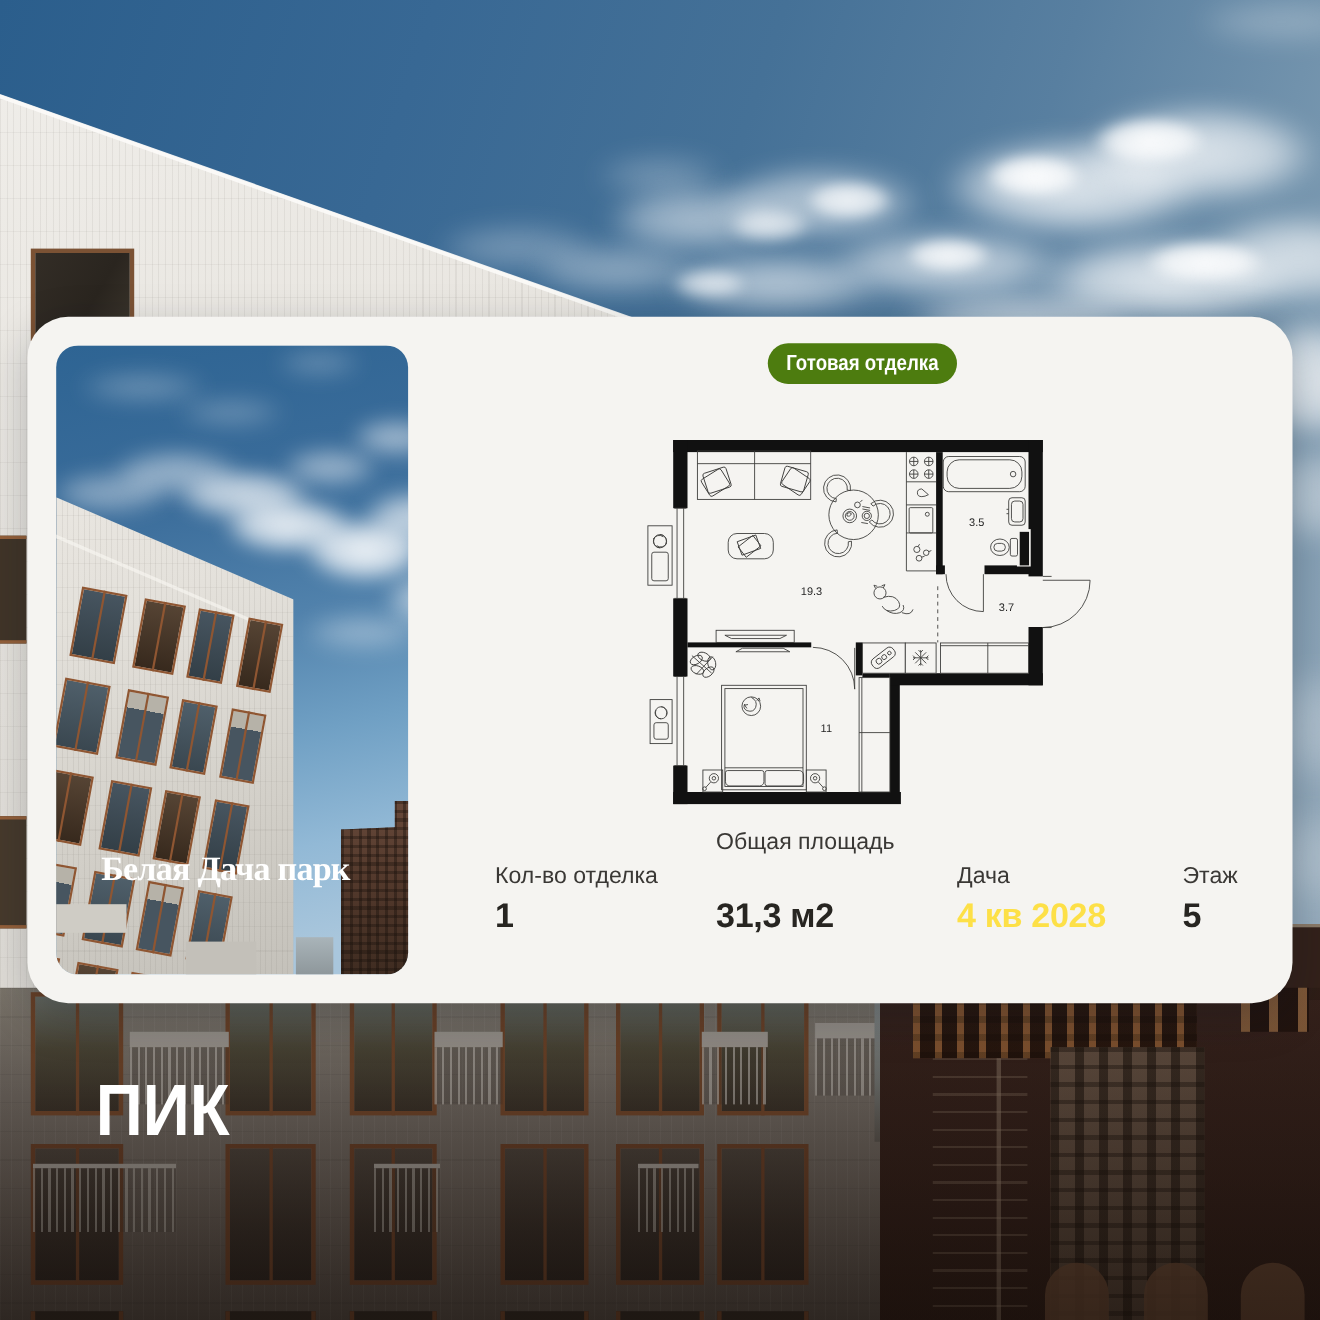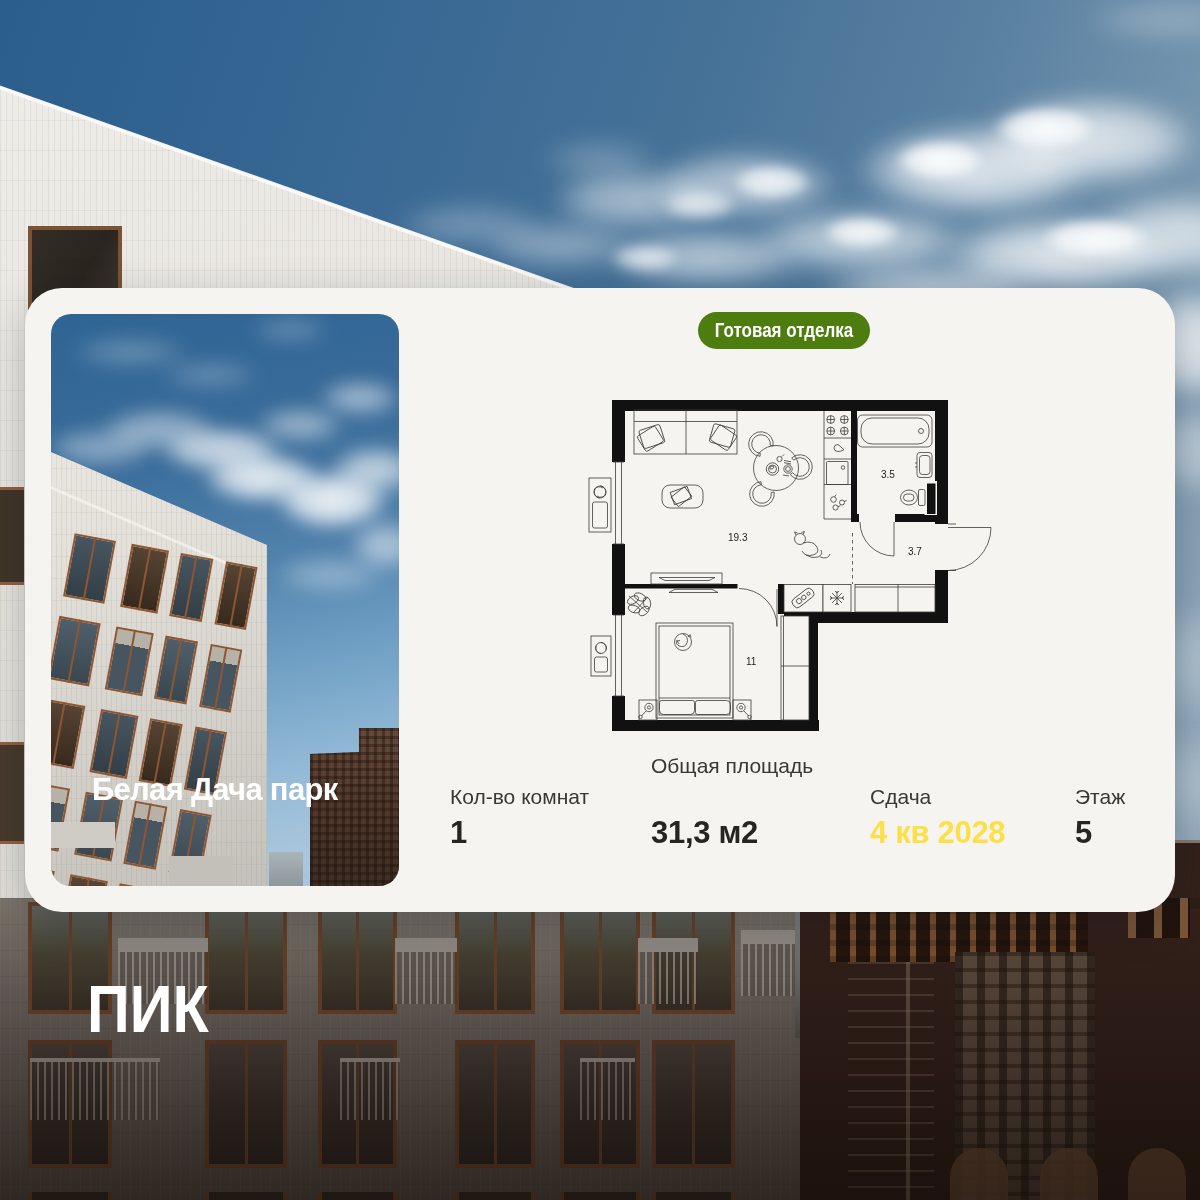--- a/index.html
+++ b/index.html
@@ -188,21 +188,21 @@
 <div class="abs" style="left:1040px;top:1148px;width:58px;height:52px;background:#6b4a35;border-radius:29px 29px 0 0;opacity:0.85;"></div>
 
 <div class="abs" style="left:1128px;top:1148px;width:58px;height:52px;background:#6b4a35;border-radius:29px 29px 0 0;opacity:0.85;"></div>
 
 <div class="abs" style="left:0;top:898px;width:1200px;height:302px;background:linear-gradient(180deg,rgba(25,15,10,0.20) 0%,rgba(22,13,9,0.38) 55%,rgba(18,11,7,0.56) 100%);"></div>
 
 <div class="abs" style="left:87px;top:976px;color:#fff;font-size:66px;font-weight:bold;letter-spacing:0px;transform:scaleX(0.90);transform-origin:0 0;line-height:1;">ПИК</div>
 
 <div class="abs" style="left:25px;top:288px;width:1150px;height:624px;background:#f5f4f1;border-radius:37px;box-shadow:0 12px 40px rgba(10,20,30,0.25);"></div>
 
-<div class="abs" style="left:51px;top:314px;width:348px;height:572px;border-radius:20px;overflow:hidden;">
+<div class="abs" style="left:51px;top:314px;width:320px;height:572px;border-radius:20px;overflow:hidden;font-family:Liberation Serif, serif;">
 
   <div class="abs" style="left:0;top:0;width:348px;height:572px;background:linear-gradient(168deg,#2e6493 0%,#3a6c9a 25%,#5182ac 45%,#70a0c4 62%,#92b9d6 78%,#a9c6dc 92%);"></div>
 
   <div class="cloud" style="left:-6px;top:114px;width:110px;height:40px;background:radial-gradient(ellipse at center,rgba(255,255,255,0.42) 0%,rgba(255,255,255,0.32) 45%,rgba(255,255,255,0) 72%);filter:blur(9px);"></div>
 
   <div class="cloud" style="left:49px;top:94px;width:120px;height:44px;background:radial-gradient(ellipse at center,rgba(255,255,255,0.5) 0%,rgba(255,255,255,0.38) 45%,rgba(255,255,255,0) 72%);filter:blur(9px);"></div>
 
   <div class="cloud" style="left:109px;top:112px;width:124px;height:48px;background:radial-gradient(ellipse at center,rgba(255,255,255,0.75) 0%,rgba(255,255,255,0.56) 45%,rgba(255,255,255,0) 72%);filter:blur(8px);"></div>
 
   <div class="cloud" style="left:151px;top:138px;width:120px;height:52px;background:radial-gradient(ellipse at center,rgba(255,255,255,0.88) 0%,rgba(255,255,255,0.66) 45%,rgba(255,255,255,0) 72%);filter:blur(8px);"></div>
@@ -300,27 +300,27 @@
 
   <div class="abs" style="left:218px;top:538px;width:34px;height:34px;background:linear-gradient(180deg,#a9b4b9 0%,#8e979b 100%);"></div>
 
   <div class="abs" style="left:41px;top:458px;color:#fff;font-size:31px;font-weight:bold;letter-spacing:-0.7px;white-space:nowrap;">Белая Дача парк</div>
 </div>
 
 <div class="abs" style="left:698px;top:312px;width:172px;height:37px;background:#4d7c0f;border-radius:18.5px;color:#fff;font-size:20px;font-weight:bold;text-align:center;line-height:37px;">
     <div style="transform:scaleX(0.85);transform-origin:50% 50%;">Готовая отделка</div>
   </div>
 
-<div class="abs" style="left:450px;top:785px;font-size:21px;color:#3a3835;white-space:nowrap;">Кол-во комнат</div>
+<div class="abs" style="left:450px;top:785px;font-size:21px;color:#3a3835;white-space:nowrap;">Кол-во отделка</div>
 <div class="abs" style="left:450px;top:815px;font-size:31px;font-weight:bold;color:#272521;letter-spacing:-0.3px;white-space:nowrap;">1</div>
 
 <div class="abs" style="left:651px;top:754px;font-size:21px;color:#3a3835;white-space:nowrap;">Общая площадь</div>
 <div class="abs" style="left:651px;top:815px;font-size:31px;font-weight:bold;color:#272521;letter-spacing:-0.3px;white-space:nowrap;">31,3 м2</div>
 
-<div class="abs" style="left:870px;top:785px;font-size:21px;color:#3a3835;white-space:nowrap;">Сдача</div>
+<div class="abs" style="left:870px;top:785px;font-size:21px;color:#3a3835;white-space:nowrap;">Дача</div>
 <div class="abs" style="left:870px;top:815px;font-size:31px;font-weight:bold;color:#fde047;letter-spacing:-0.3px;white-space:nowrap;">4 кв 2028</div>
 
 <div class="abs" style="left:1075px;top:785px;font-size:21px;color:#3a3835;white-space:nowrap;">Этаж</div>
 <div class="abs" style="left:1075px;top:815px;font-size:31px;font-weight:bold;color:#272521;letter-spacing:-0.3px;white-space:nowrap;">5</div>
 
 <svg class="abs" style="left:580px;top:390px;" width="430" height="350" viewBox="580 390 430 350">
 <g fill="none" stroke="#3c3c3a" stroke-width="0.8">
 
 <rect x="625" y="411" width="226" height="173" fill="none" stroke="none"></rect>
 

